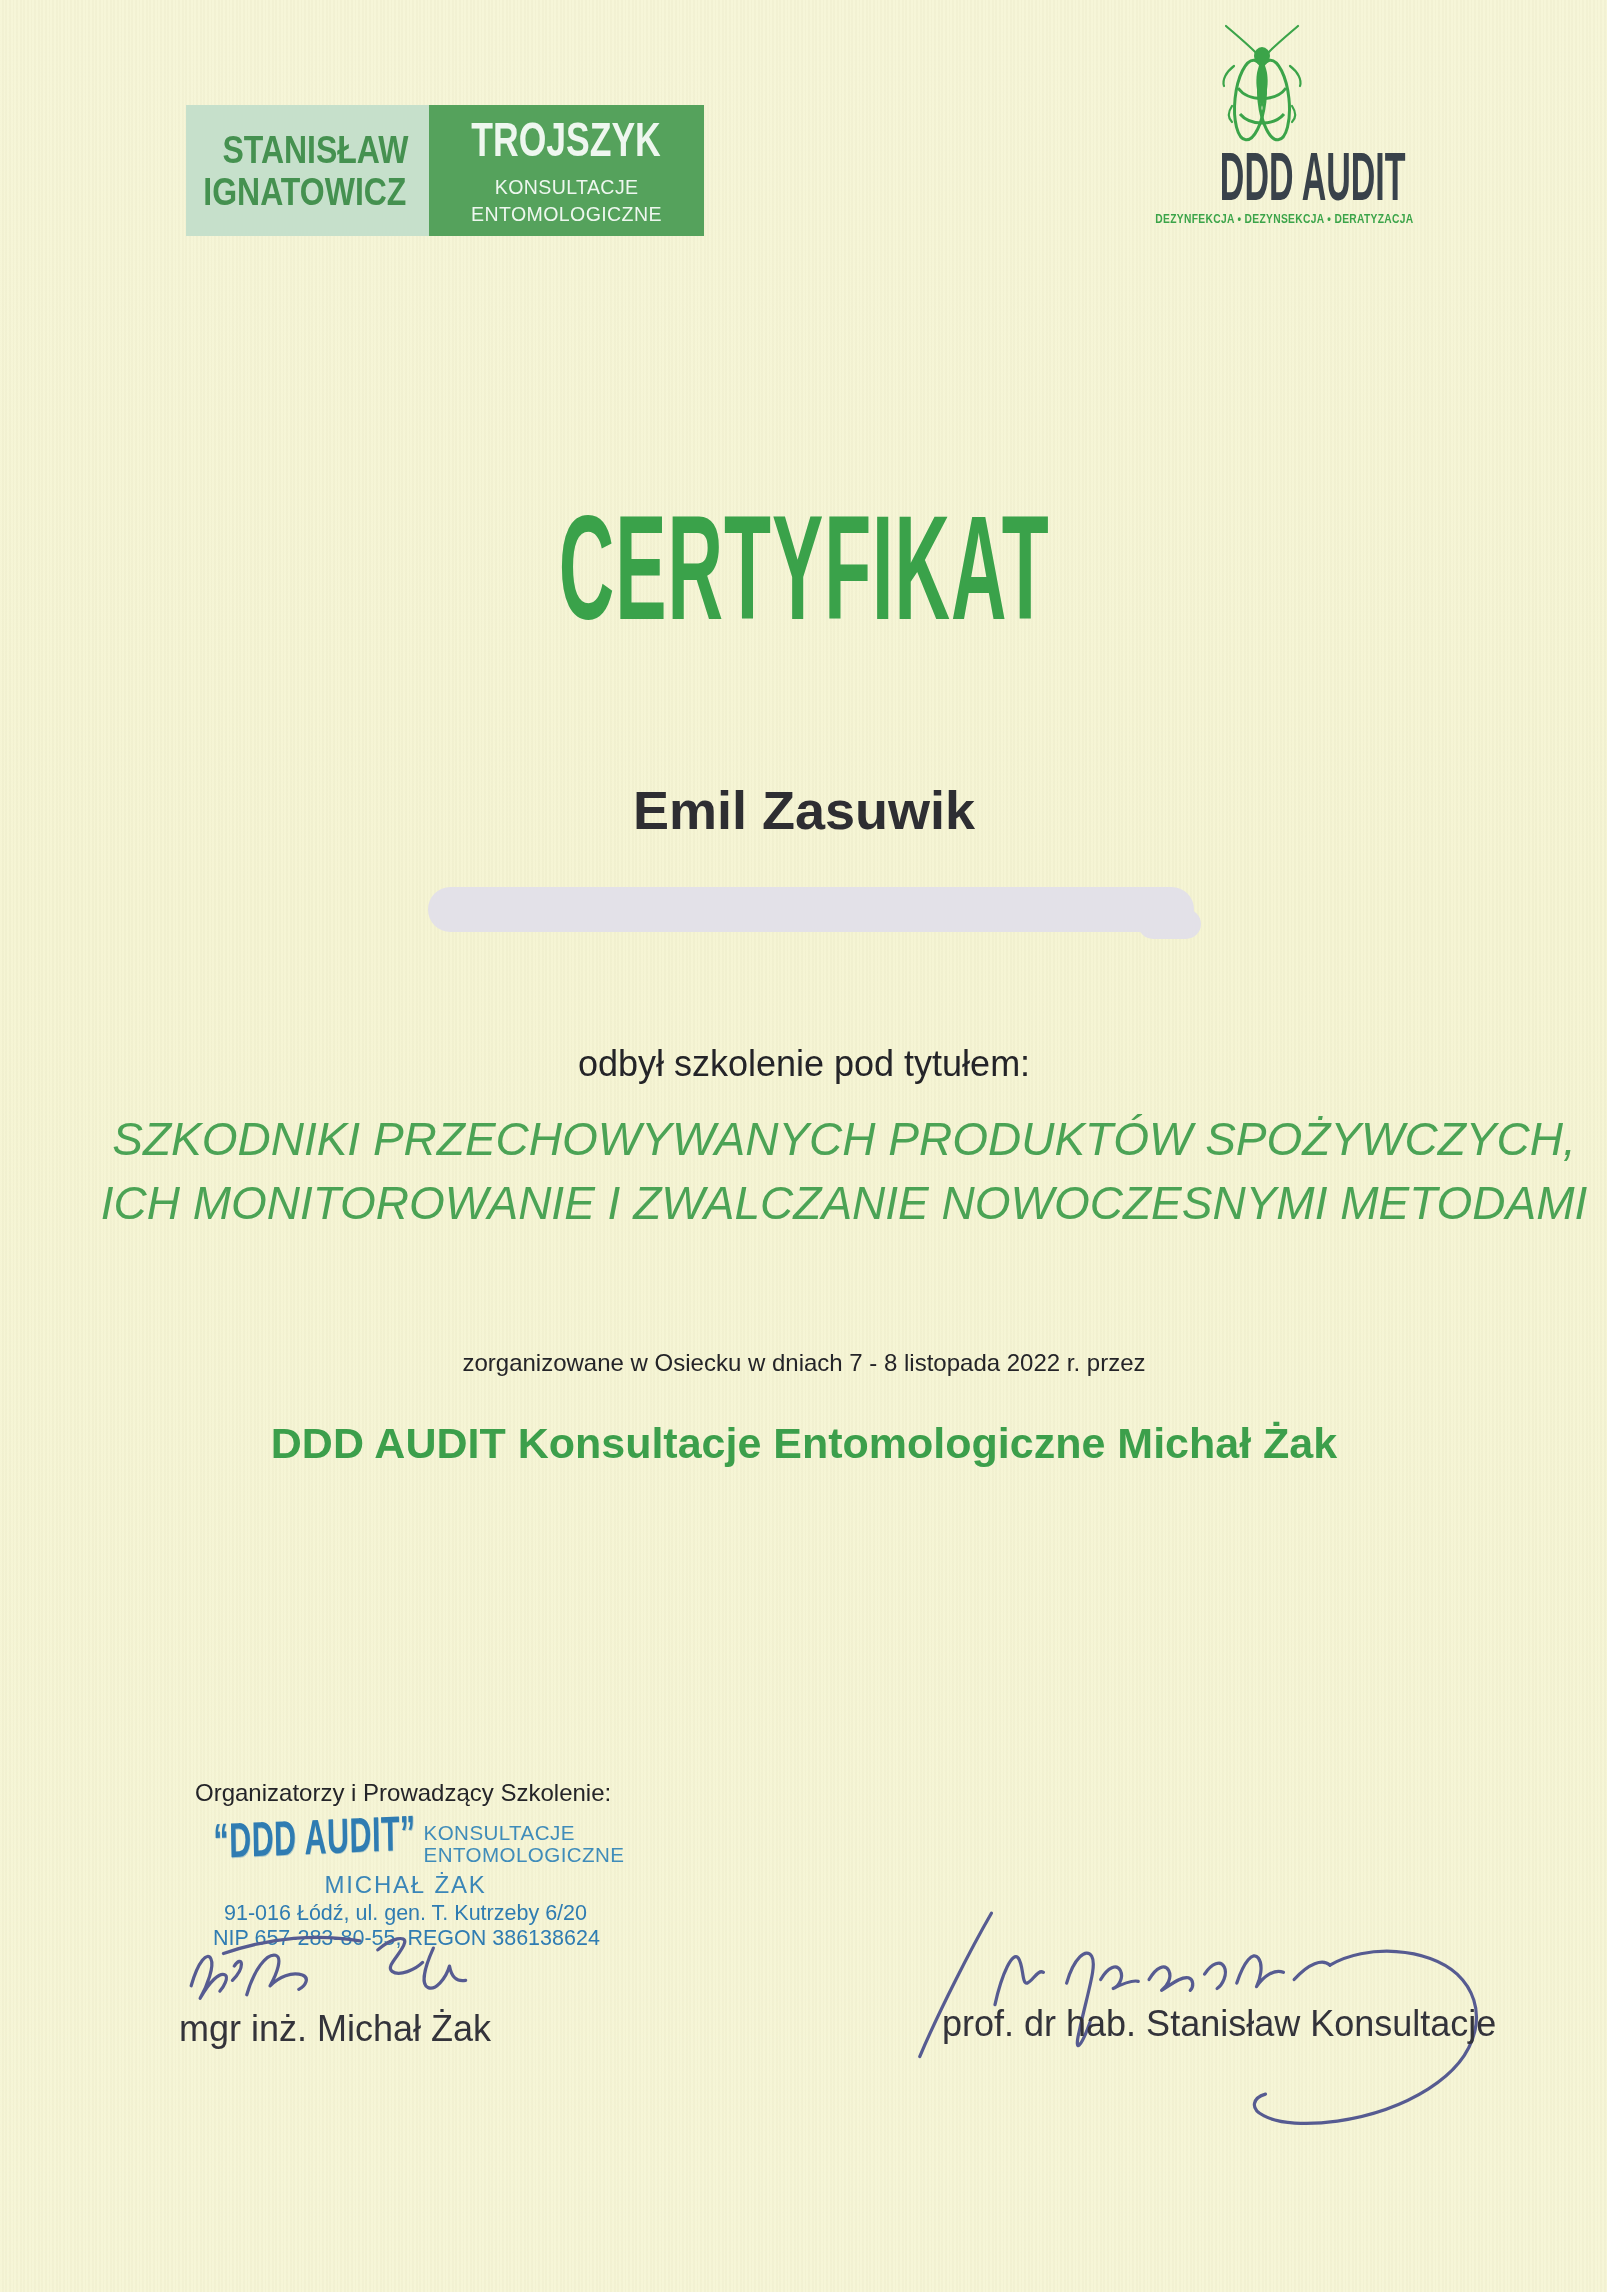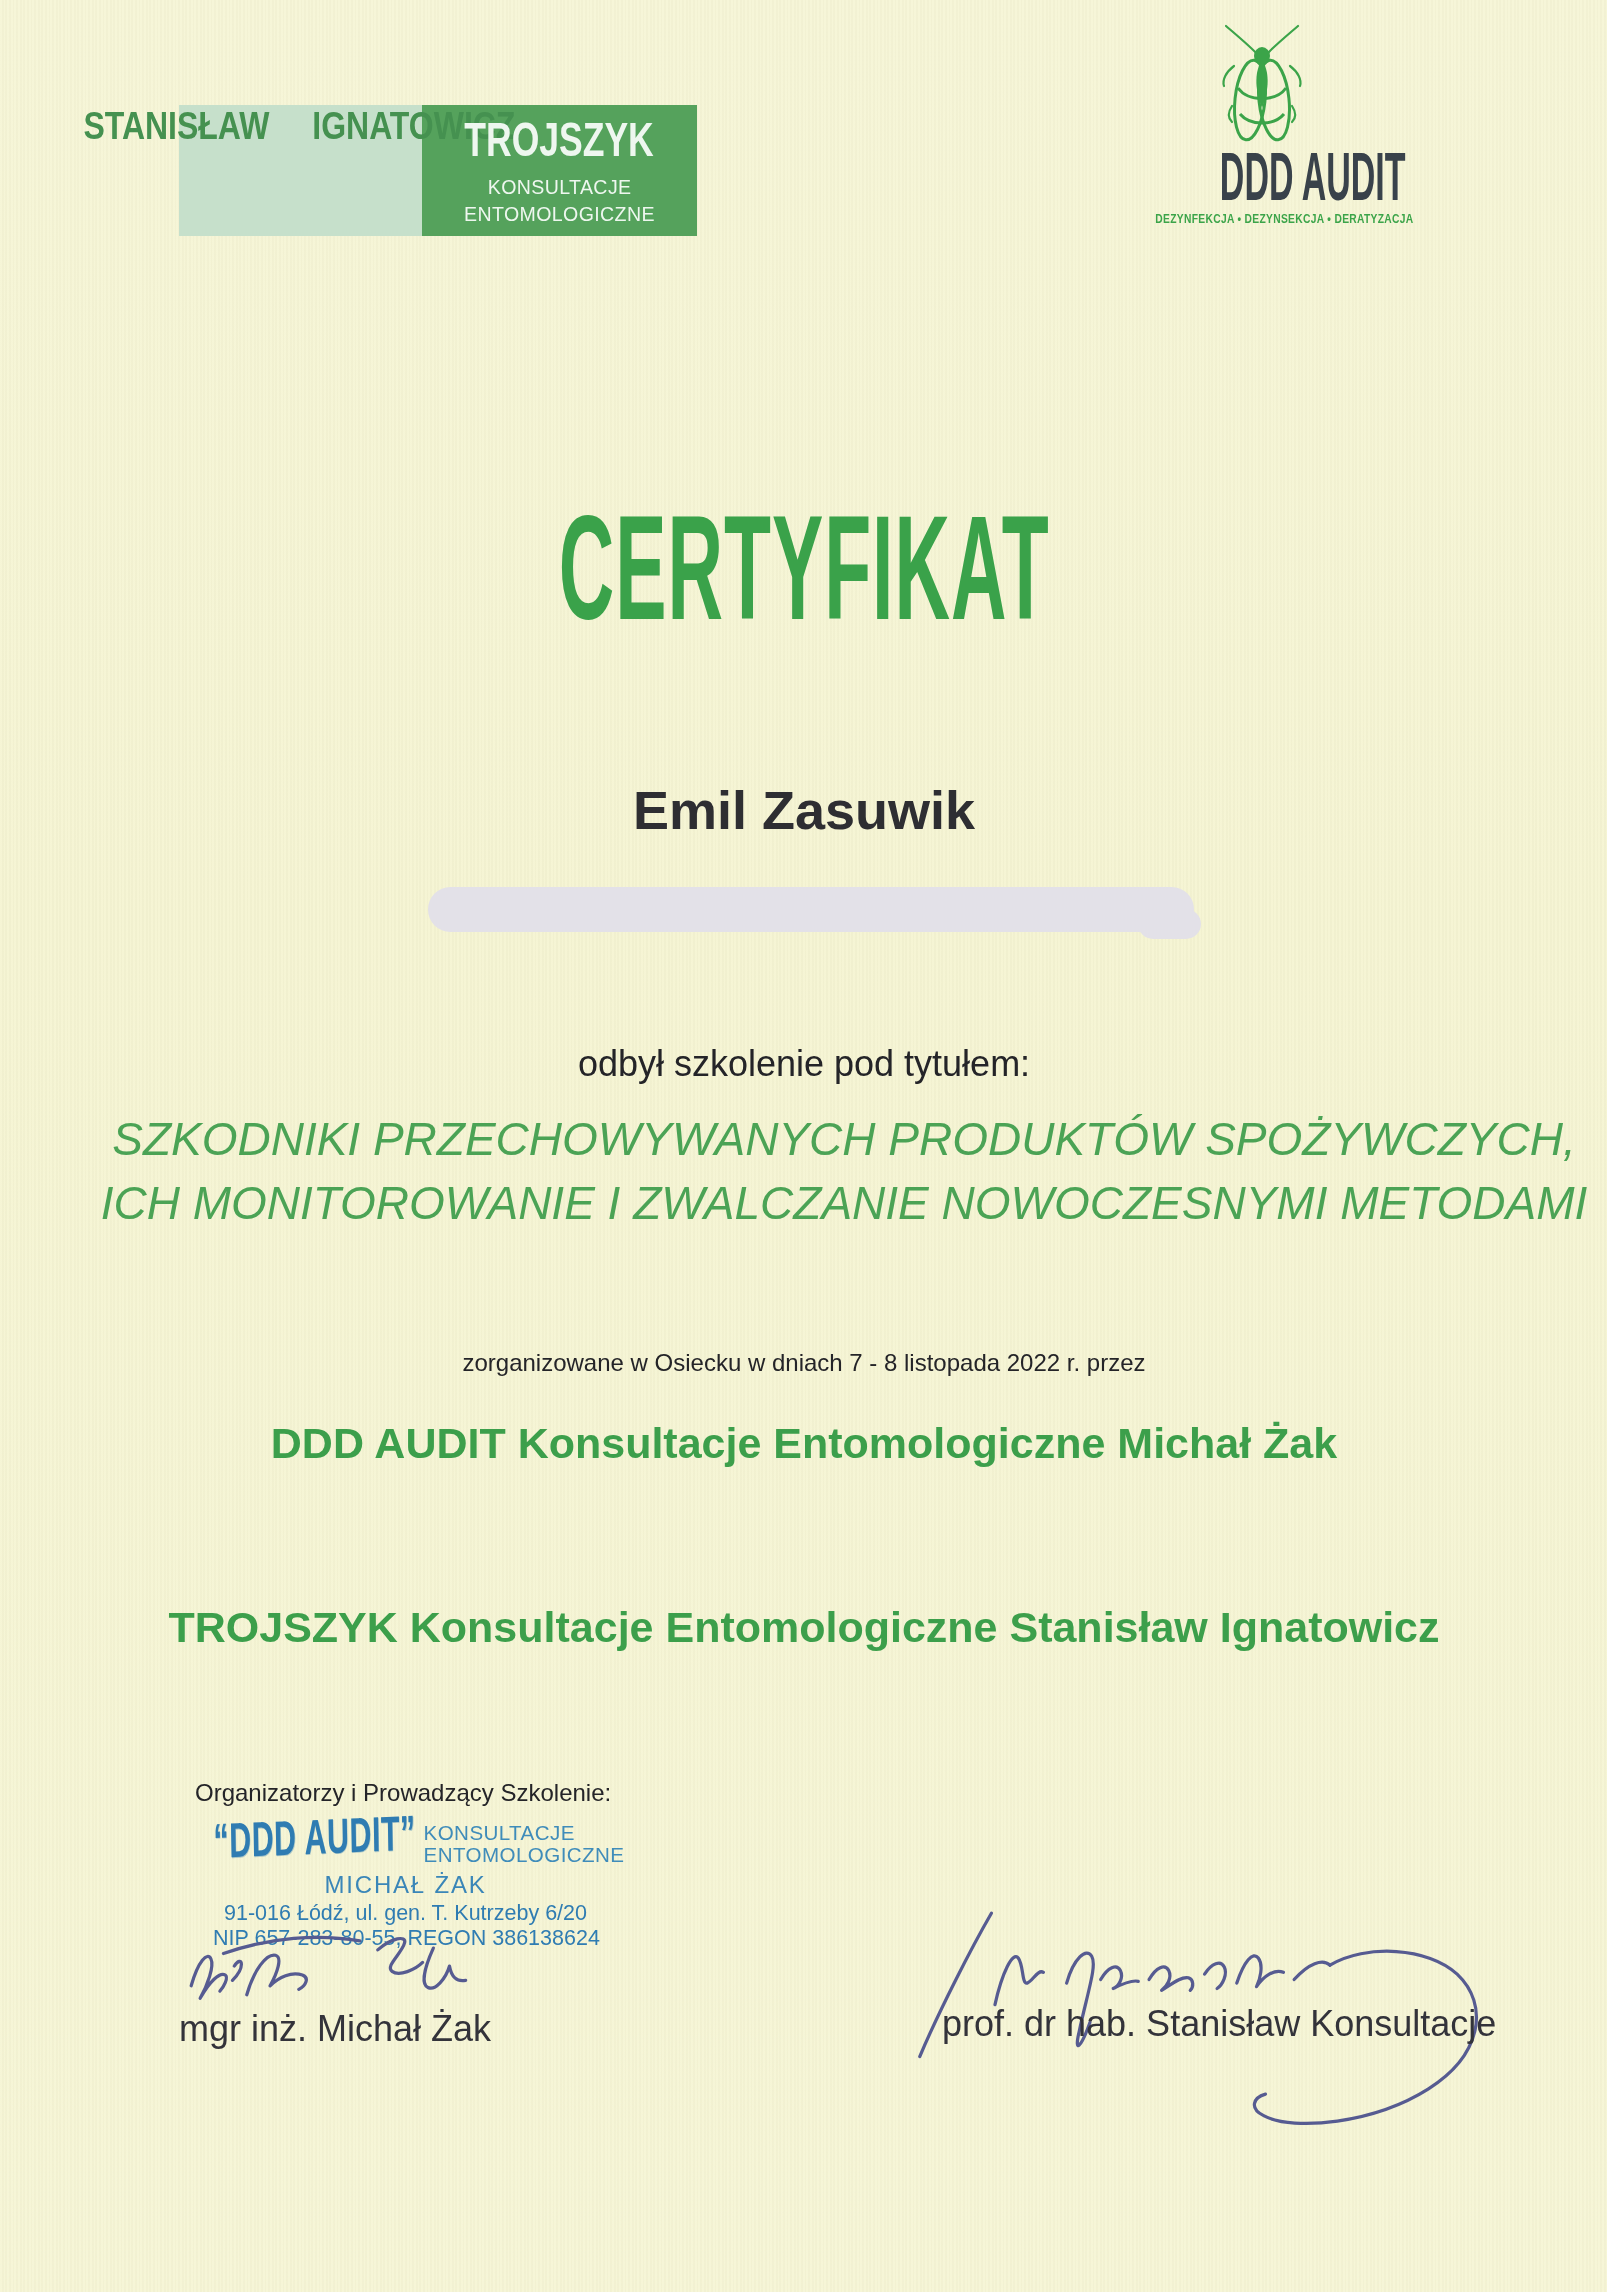--- a/index.html
+++ b/index.html
@@ -17,22 +17,22 @@
       linear-gradient(180deg,#f6f5d6 0%, #f5f4d2 40%, #f6f5d5 100%);
     color:#262626;
   }
   .abs{position:absolute;}
   .centered{left:0;width:1608px;text-align:center;}
 
   
   .badge{left:179px;top:105px;height:131px;display:flex;}
   .badge-left{
     width:243px;height:131px;background:#c6e0cb;
-    display:flex;flex-direction:row;align-items:flex-start;justify-content:center;
-    color:#459150;font-weight:700;font-size:39px;line-height:42px;
+    display:flex;flex-direction:column;align-items:flex-end;justify-content:center;
+    color:#459150;font-weight:700;font-size:39px;line-height:42px;margin-left:7px;
   }
   .badge-left .squish{display:inline-block;transform:scaleX(0.82);transform-origin:center;white-space:nowrap;}
   .badge-right{
     width:275px;height:131px;background:#55a25c;
     display:flex;flex-direction:column;align-items:center;justify-content:center;
     color:#eef7ef;
   }
   .badge-right .brand{font-weight:700;font-size:48px;line-height:50px;display:inline-block;transform:scaleX(0.74);white-space:nowrap;}
   .badge-right .sub{font-size:20.6px;line-height:25px;display:inline-block;transform:scaleX(0.95);letter-spacing:0.4px;white-space:nowrap;margin-top:1.8px;}
   .badge-right .sub.first{margin-top:9px;}
@@ -159,21 +159,20 @@
   <div class="abs centered intro">odbył szkolenie pod tytułem:</div>
 
   <div class="abs centered course">
     <div>SZKODNIKI PRZECHOWYWANYCH PRODUKTÓW SPOŻYWCZYCH,</div>
     <div>ICH MONITOROWANIE I ZWALCZANIE NOWOCZESNYMI METODAMI</div>
   </div>
 
   <div class="abs centered organized">zorganizowane w Osiecku w dniach 7 - 8 listopada 2022 r. przez</div>
 
   <div class="abs centered org-line first">DDD AUDIT Konsultacje Entomologiczne Michał Żak</div>
-  <div class="abs centered org-line second">TROJSZYK Konsultacje Entomologiczne Stanisław Ignatowicz</div>
 
   <div class="abs footer-label">Organizatorzy i Prowadzący Szkolenie:</div>
 
   <div class="abs stamp">
     <div class="stamp-row">
       <span class="stamp-name">“DDD AUDIT”</span>
       <div class="stamp-type">
         <div>KONSULTACJE</div>
         <div>ENTOMOLOGICZNE</div>
       </div>

